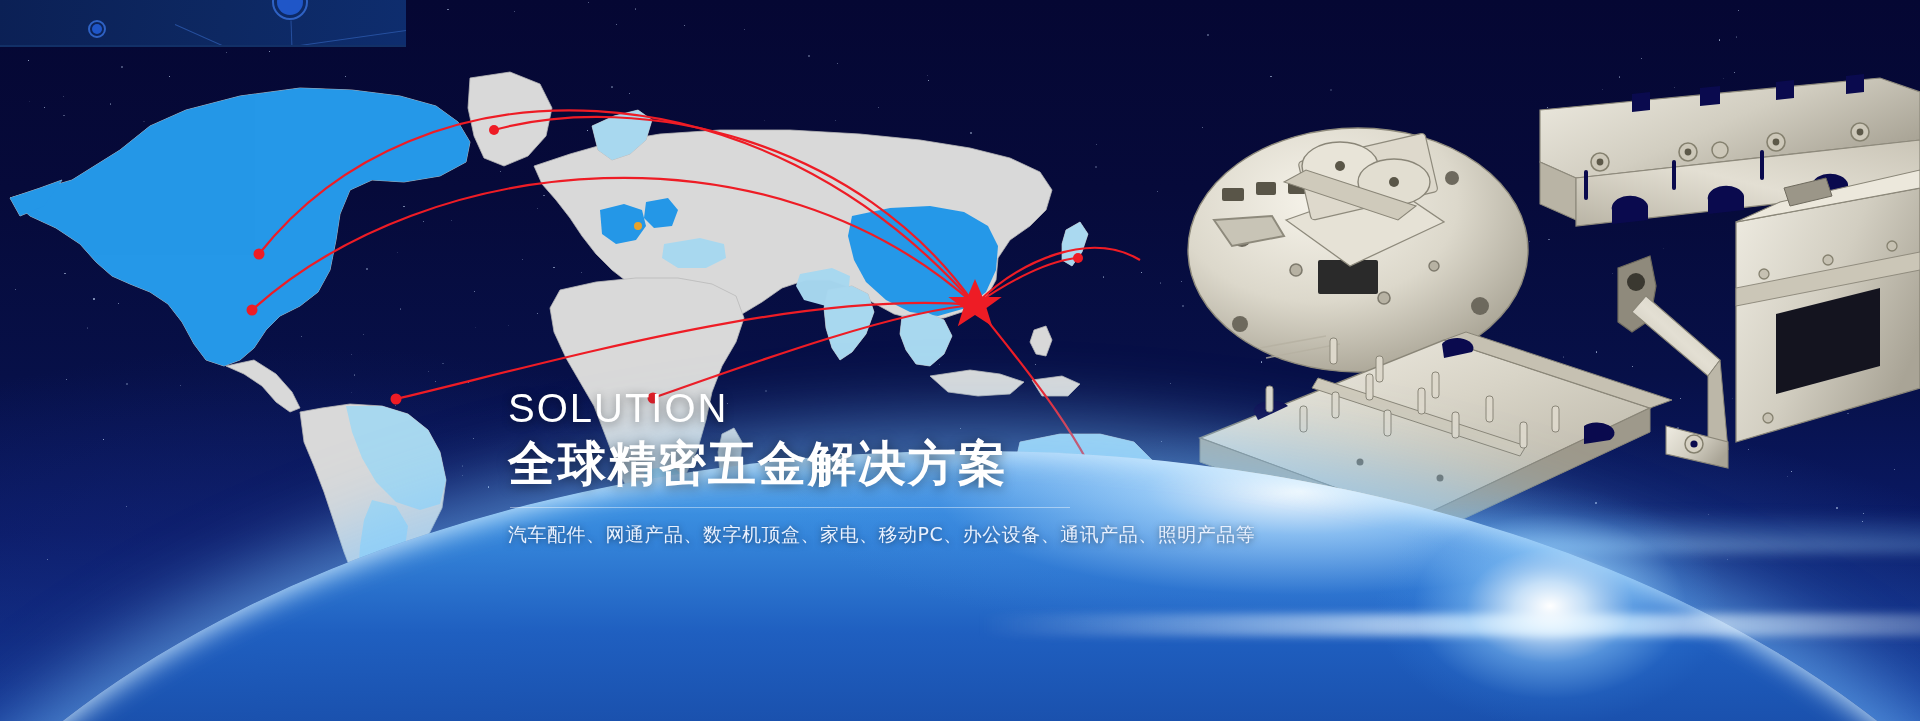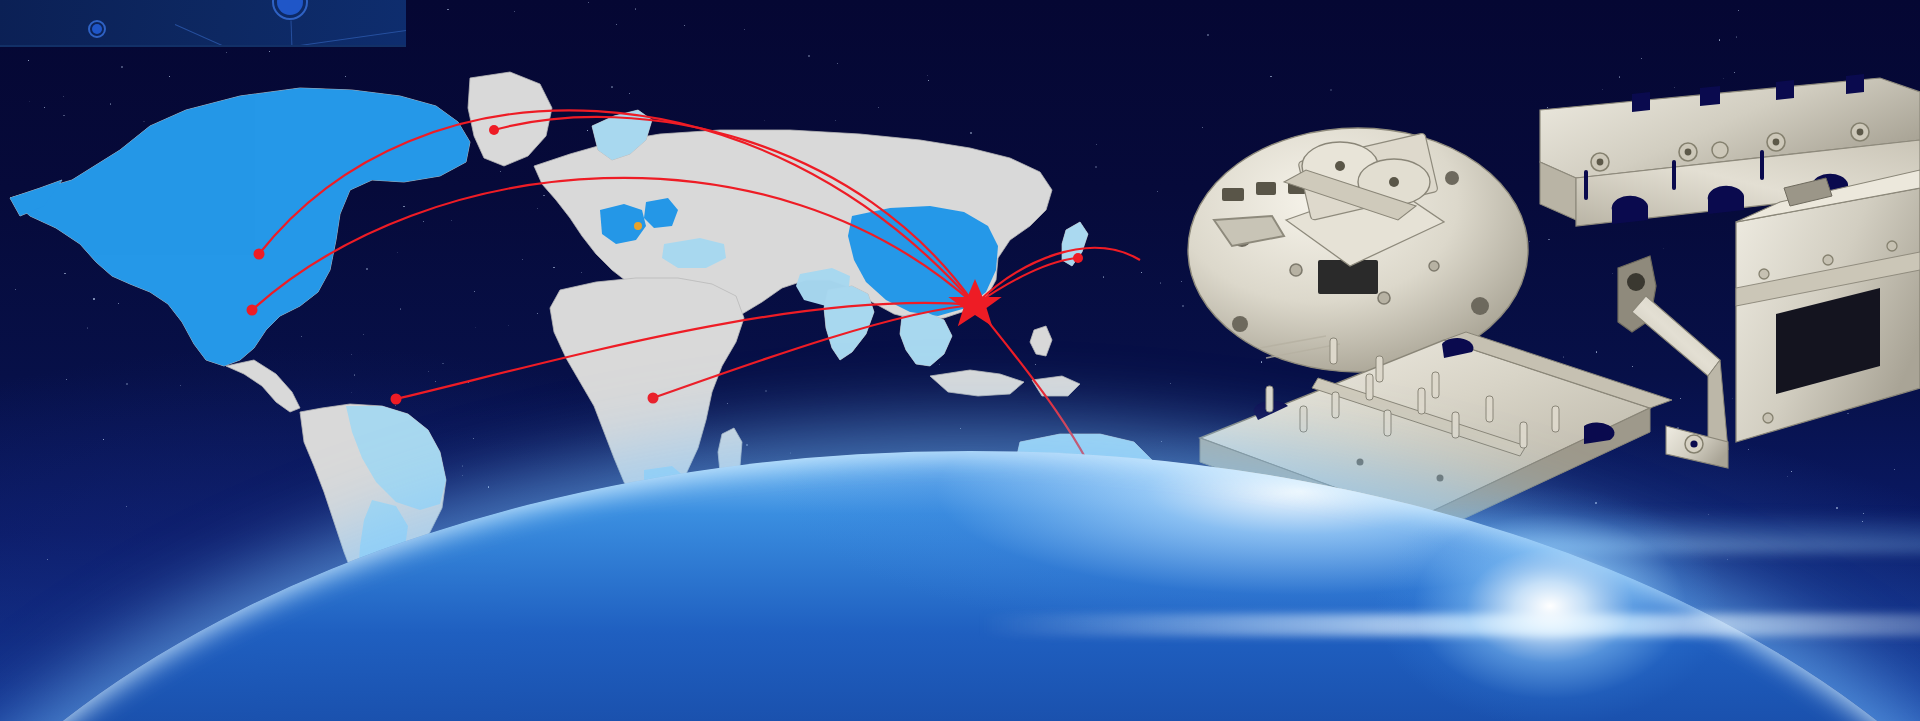--- a/index.html
+++ b/index.html
@@ -631,14 +631,20 @@
       </g>
     </svg>
   </div>
 
   <div id="atmos-band"></div>
   <div id="earth"></div>
   <div id="earth-rim"></div>
   <div id="flare-streak"></div>
   <div id="sun-flare"></div>
 
+  <div id="text-block">
+    <div id="solution-kicker">SOLUTION</div>
+    <div id="main-headline">全球精密五金解决方案</div>
+    <div id="divider-rule"></div>
+    <div id="sub-headline">汽车配件、网通产品、数字机顶盒、家电、移动PC、办公设备、通讯产品、照明产品等</div>
+  </div>
 
 </div>
 
 </body></html>

